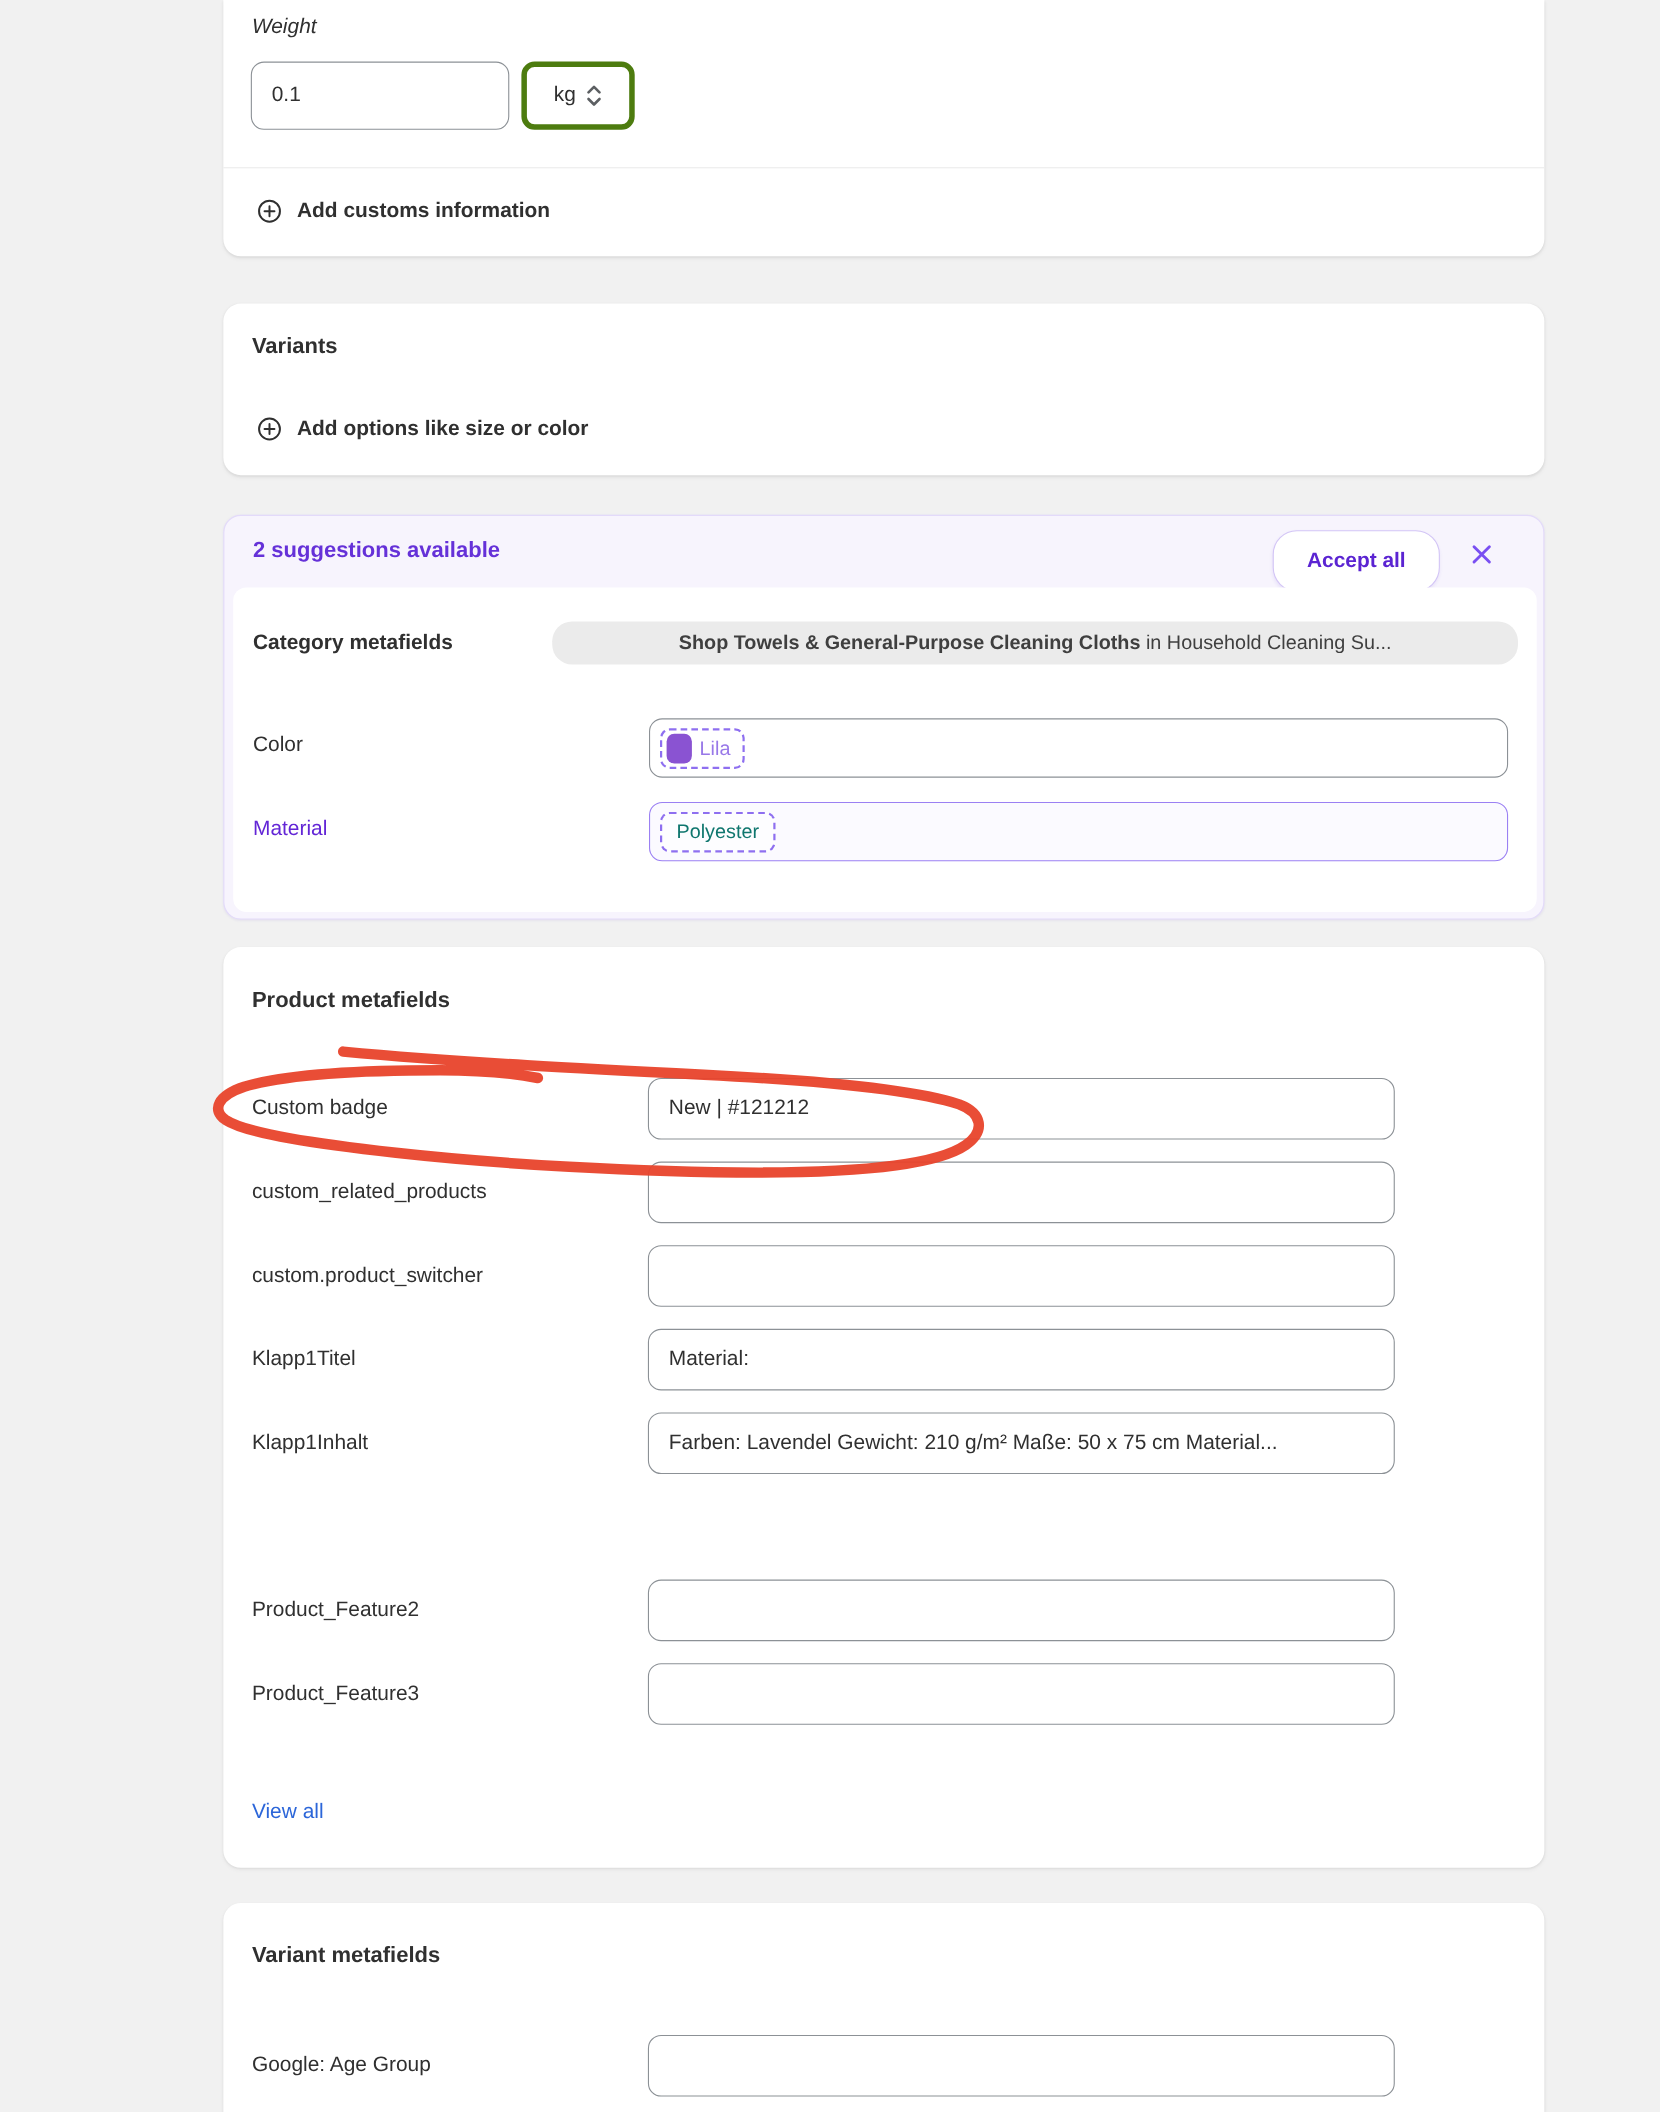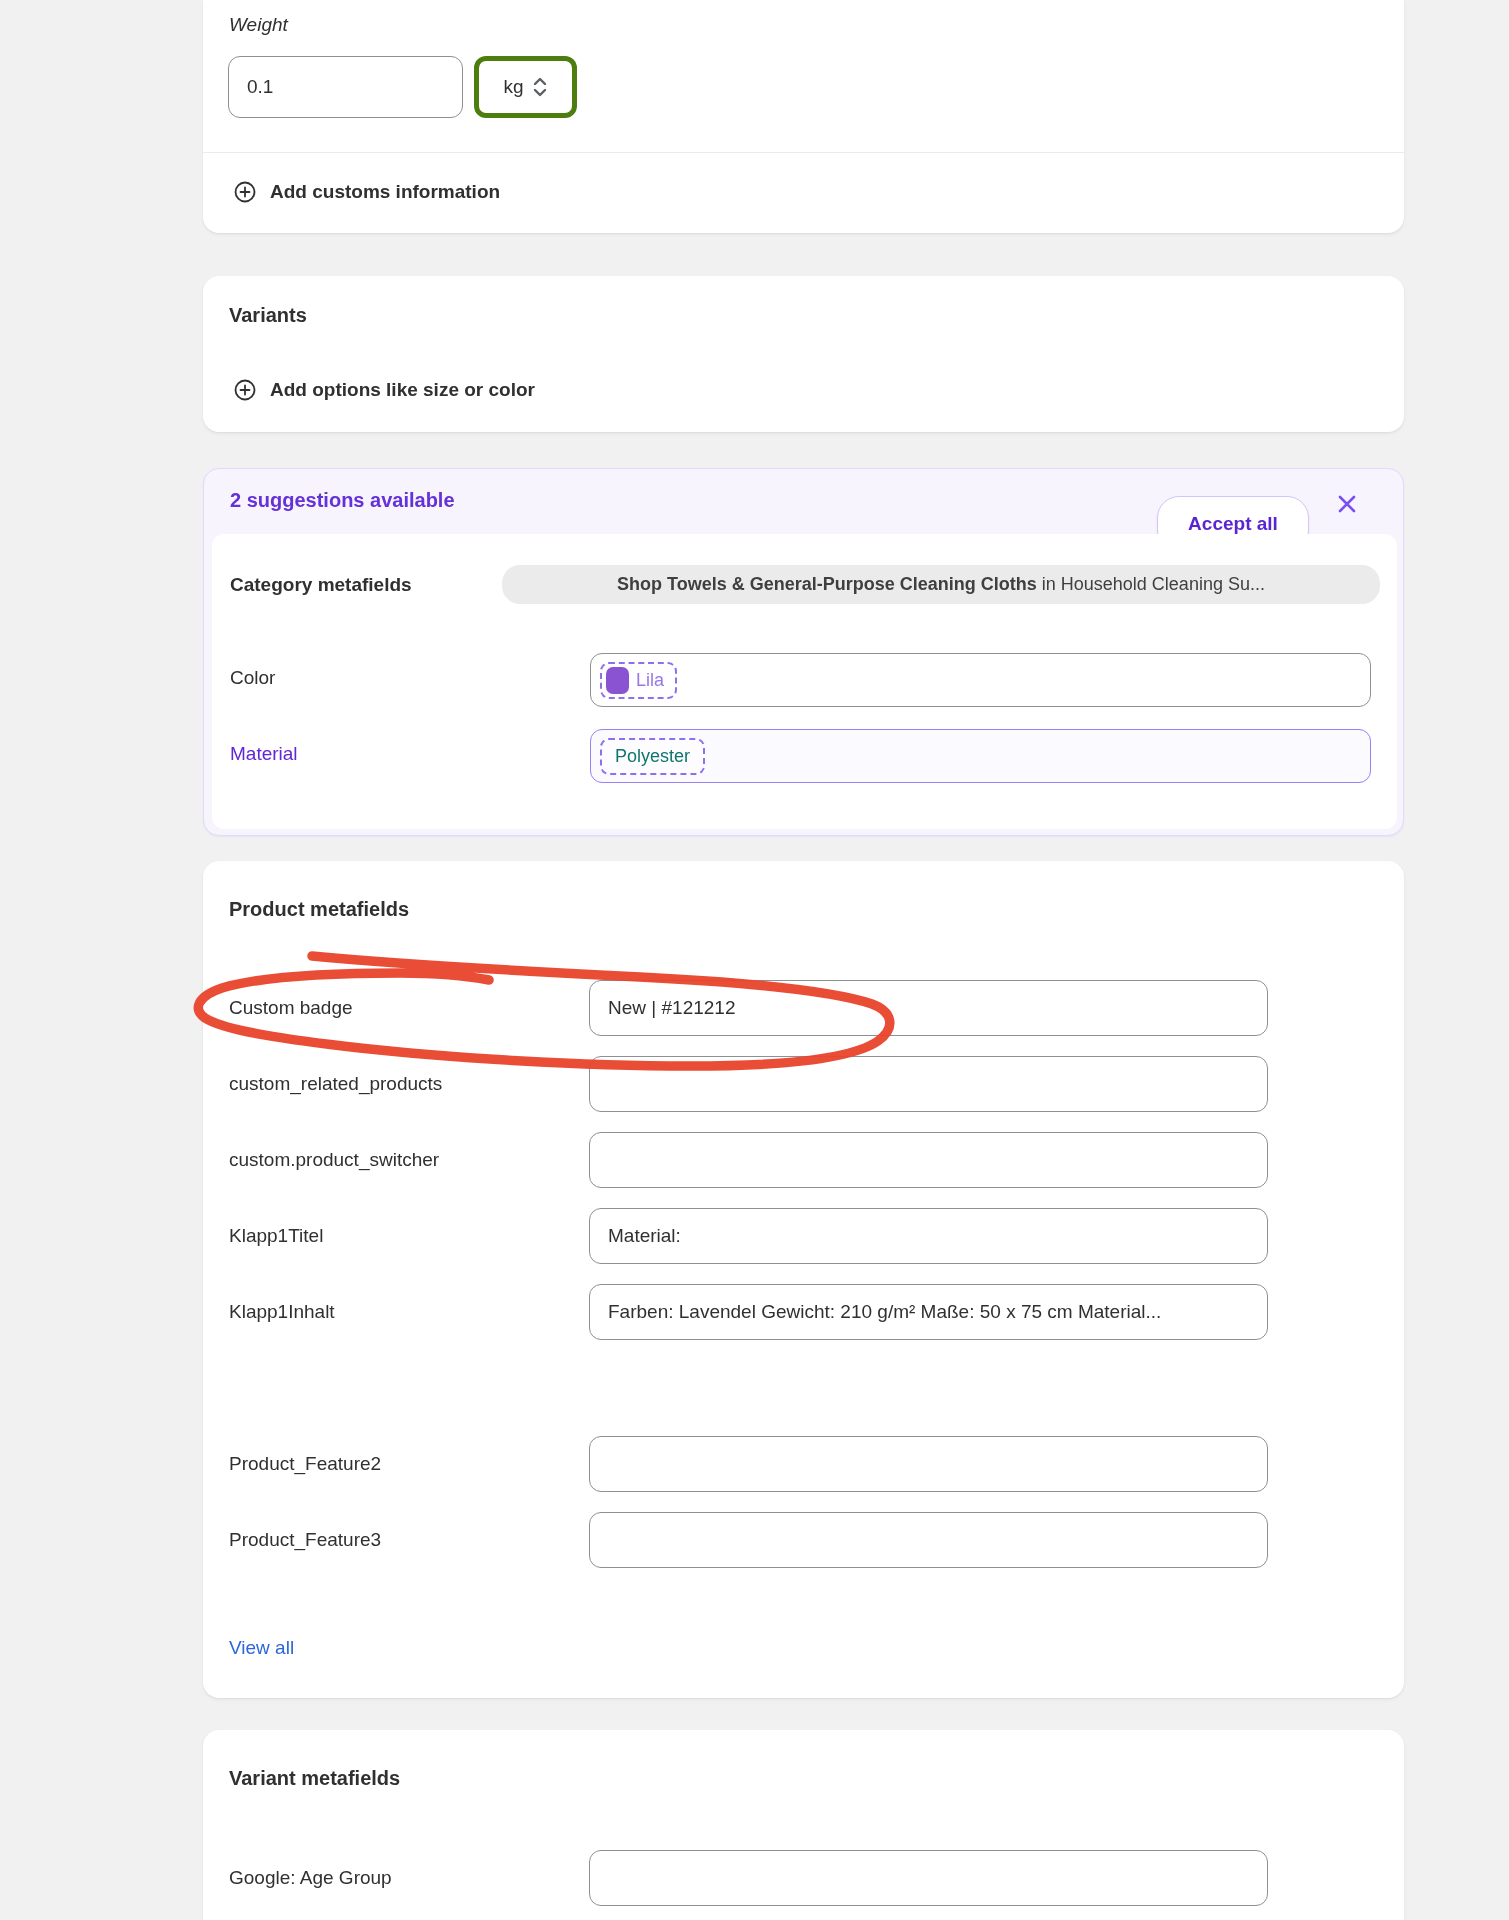--- a/index.html
+++ b/index.html
@@ -41,21 +41,21 @@
   .card-title { position:absolute; left:26px; font-size:20px; font-weight:700; color:#303030; }
   #variants-title { top:28px; }
   #options-row { top:102px; }
   
   #card-suggestions {
     top:468px; height:368px; background:#f7f4fd; border:1px solid #e3dafa;
     box-shadow:0 1px 2px rgba(90,50,200,.07);
   }
   #banner-text { position:absolute; left:26px; top:20px; font-size:20px; font-weight:600; color:#6531d8; }
   #accept-all-btn {
-    position:absolute; left:953px; top:27px; width:152px; height:56px;
+    position:absolute; left:953px; top:13px; width:152px; height:56px;
     background:#fff; border:1px solid #d3c5f6; border-radius:22px;
     font-family:inherit; font-size:19px; font-weight:700; color:#5b24d2; cursor:pointer;
     box-shadow:0 2px 3px rgba(80,40,200,.08);
   }
   #suggestions-close { position:absolute; left:1131px; top:23px; width:24px; height:24px; cursor:pointer; }
   #inner-card { position:absolute; left:8px; top:65px; width:1185px; height:295px; background:#fff; border-radius:12px; }
   #cat-label { top:40px; left:18px; font-weight:700; }
   #cat-pill {
     position:absolute; left:290px; top:31px; width:878px; height:39px;
     background:#ebebeb; border-radius:18px; display:flex; align-items:center; justify-content:center;

